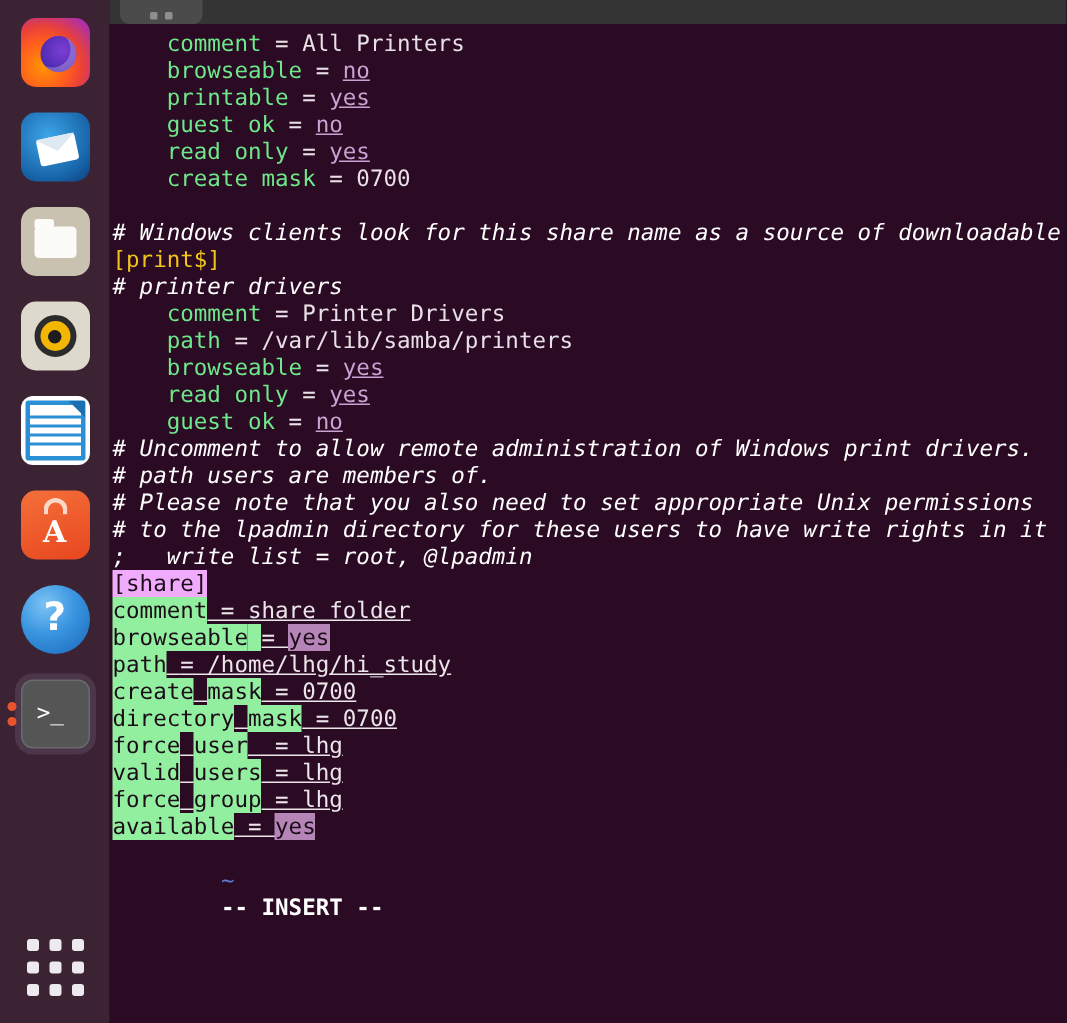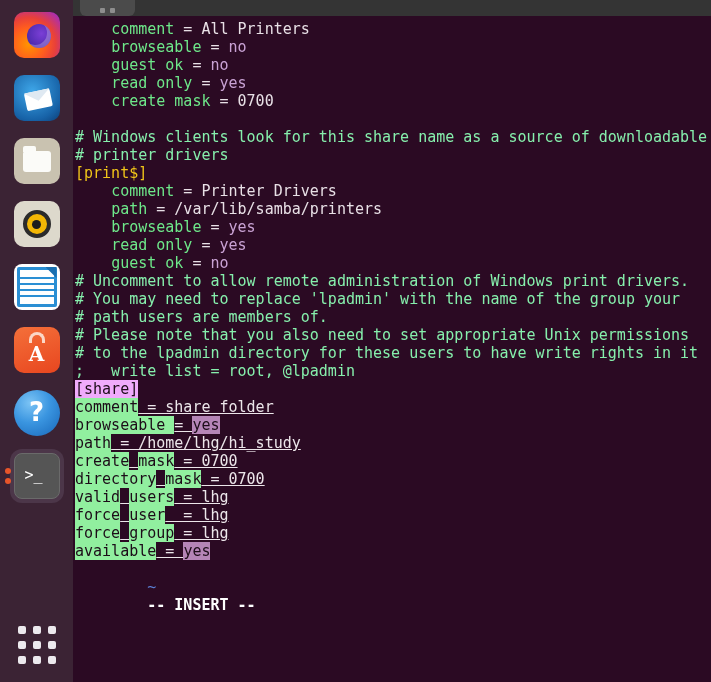--- a/index.html
+++ b/index.html
@@ -75,23 +75,23 @@
   #tab { position:absolute; left:7px; top:-6px; width:55px; height:22px;
          background:#4b4b4b; border-radius:6px; display:flex; align-items:flex-end;
          justify-content:center; padding-bottom:3px; gap:5px; }
   #tab i { width:5px; height:5px; background:#8e8e8e; border-radius:1px; display:block; }
 
   #term { position:absolute; left:0; top:16px; width:638px; height:666px;
           background:#2b0a23; padding:4px 0 0 2px; }
   .line { height:18px; line-height:18px; font-size:15px; white-space:pre;
           font-family:"DejaVu Sans Mono", monospace; letter-spacing:0px; }
   .k    { color:#6ee88a; }            
-  .v    { color:#c9a2d4; }            
+  .v    { color:#c9a2d4;text-decoration:underline; }            
   .p    { color:#e8e0e6; }            
-  .c    { color:#86efac; }            
+  .c    { color:#ffffff;font-style:italic; }            
   .s    { color:#f0c419; }            
   .tl   { color:#5b7fd4; }            
   .ins  { color:#ffffff; font-weight:bold; }
 
   
   .hg { background:#91ef9f; color:#1c0c18; }   
   .hp { background:#b585b7; color:#1c0c18; }   
   .hy { background:#f0abfc; color:#1c0c18; }   
   .hw { color:#ece6ea;text-decoration:underline; }
 </style>
@@ -179,46 +179,46 @@
       <div id="tab">
           <i></i>
           <i></i>
         </div>
     </div>
 
     <div id="term">
       <div id="code">
           <div class="line"><span>    </span><span class="k">comment</span><span class="p"> = </span><span class="p">All Printers</span></div>
           <div class="line"><span>    </span><span class="k">browseable</span><span class="p"> = </span><span class="v">no</span></div>
+          <div class="line"><span>    </span><span class="k">printable</span><span class="p"> = </span><span class="v">yes</span></div>
           <div class="line"><span>    </span><span class="k">guest ok</span><span class="p"> = </span><span class="v">no</span></div>
           <div class="line"><span>    </span><span class="k">read only</span><span class="p"> = </span><span class="v">yes</span></div>
           <div class="line"><span>    </span><span class="k">create mask</span><span class="p"> = </span><span class="p">0700</span></div>
           <div class="line">&nbsp;</div>
           <div class="line"><span class="c"># Windows clients look for this share name as a source of downloadable</span></div>
+          <div class="line"><span class="s">[print$]</span></div>
           <div class="line"><span class="c"># printer drivers</span></div>
-          <div class="line"><span class="s">[print$]</span></div>
           <div class="line"><span>    </span><span class="k">comment</span><span class="p"> = </span><span class="p">Printer Drivers</span></div>
           <div class="line"><span>    </span><span class="k">path</span><span class="p"> = </span><span class="p">/var/lib/samba/printers</span></div>
           <div class="line"><span>    </span><span class="k">browseable</span><span class="p"> = </span><span class="v">yes</span></div>
           <div class="line"><span>    </span><span class="k">read only</span><span class="p"> = </span><span class="v">yes</span></div>
           <div class="line"><span>    </span><span class="k">guest ok</span><span class="p"> = </span><span class="v">no</span></div>
           <div class="line"><span class="c"># Uncomment to allow remote administration of Windows print drivers.</span></div>
-          <div class="line"><span class="c"># You may need to replace 'lpadmin' with the name of the group your</span></div>
           <div class="line"><span class="c"># path users are members of.</span></div>
           <div class="line"><span class="c"># Please note that you also need to set appropriate Unix permissions</span></div>
           <div class="line"><span class="c"># to the lpadmin directory for these users to have write rights in it</span></div>
           <div class="line"><span class="c">;   write list = root, @lpadmin</span></div>
           <div class="line"><span class="hy">[share]</span></div>
           <div class="line"><span class="hg">comment</span><span class="hw"> = share folder</span></div>
           <div class="line"><span class="hg">browseable</span><span class="hg"> </span><span class="hw">= </span><span class="hp">yes</span></div>
           <div class="line"><span class="hg">path</span><span class="hw"> </span><span class="hw">= /home/lhg/hi_study</span></div>
           <div class="line"><span class="hg">create</span><span class="hw"> </span><span class="hg">mask</span><span class="hw"> = 0700</span></div>
           <div class="line"><span class="hg">directory</span><span class="hw"> </span><span class="hg">mask</span><span class="hw"> = 0700</span></div>
+          <div class="line"><span class="hg">force</span><span class="hw"> </span><span class="hg">user</span><span class="hw">  = lhg</span></div>
           <div class="line"><span class="hg">valid</span><span class="hw"> </span><span class="hg">users</span><span class="hw"> = lhg</span></div>
-          <div class="line"><span class="hg">force</span><span class="hw"> </span><span class="hg">user</span><span class="hw">  = lhg</span></div>
           <div class="line"><span class="hg">force</span><span class="hw"> </span><span class="hg">group</span><span class="hw"> = lhg</span></div>
           <div class="line"><span class="hg">available</span><span class="hw"> = </span><span class="hp">yes</span></div>
         </div>
       <div class="line">
         <span class="tl">~</span>
       </div>
       <div class="line">
         <span class="ins">-- INSERT --</span>
       </div>
     </div>

